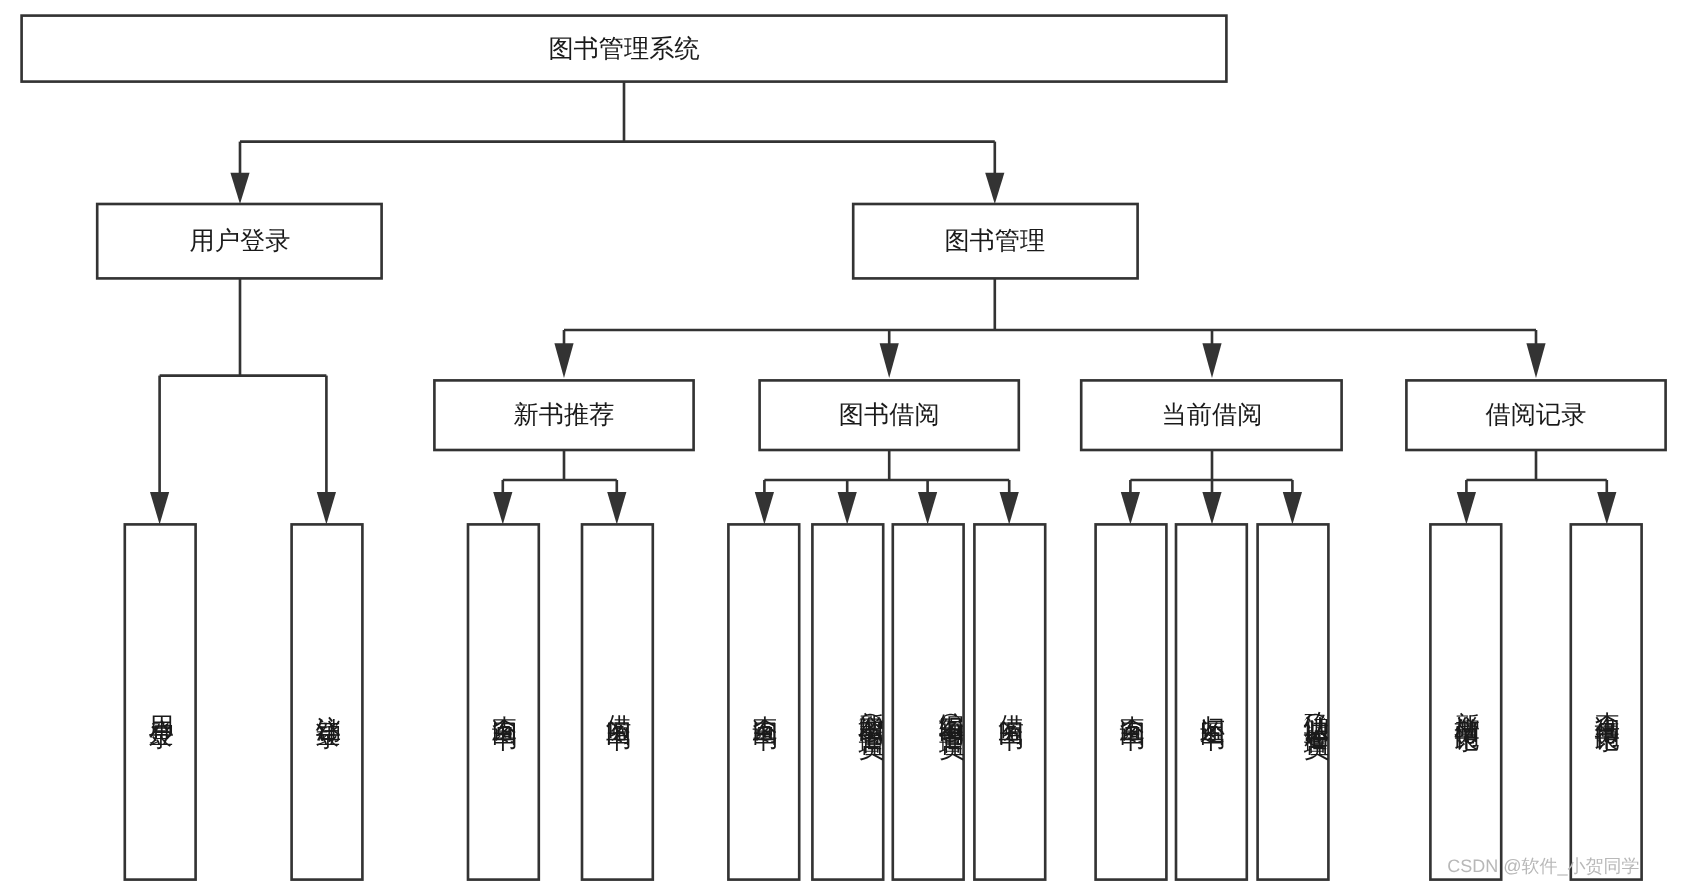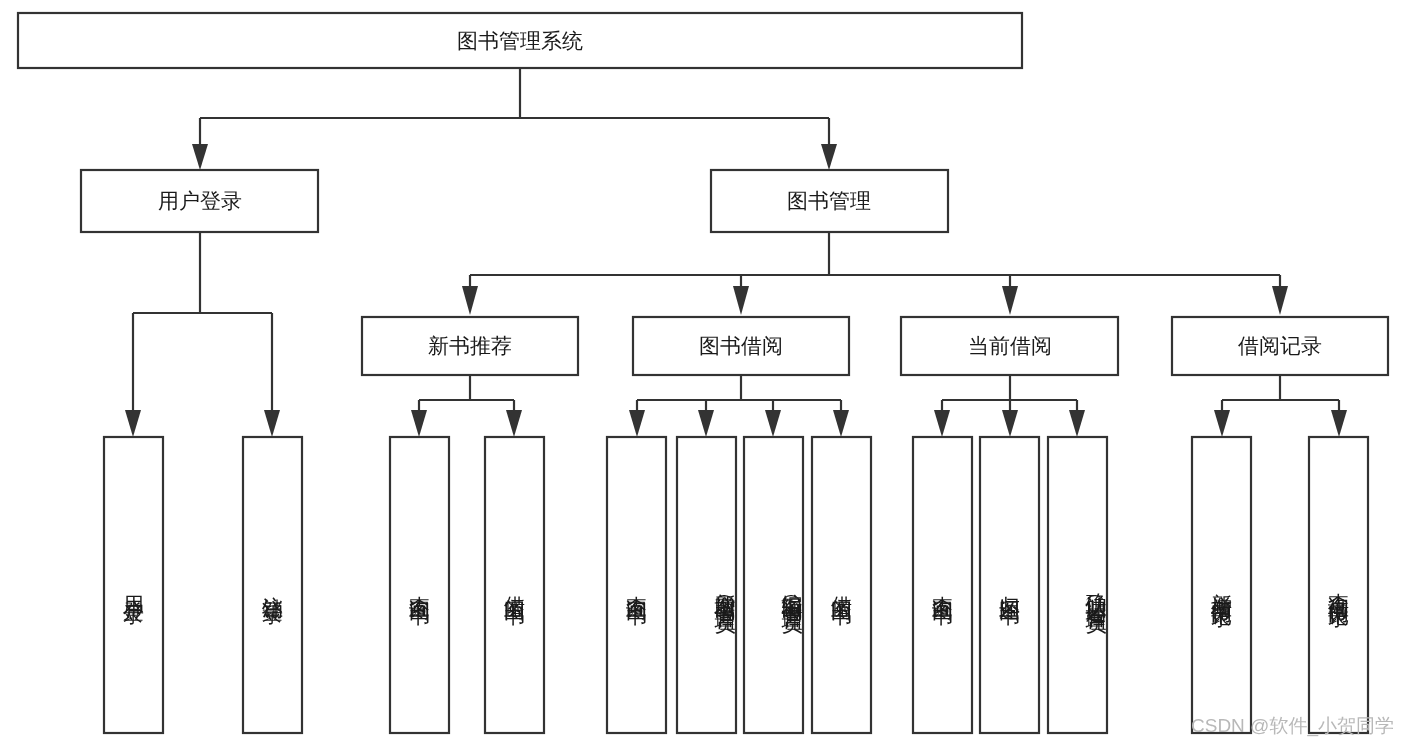--- a/index.html
+++ b/index.html
@@ -59,24 +59,25 @@
     align-items: center;
     justify-content: center;
     text-align: center;
     white-space: nowrap;
     pointer-events: none;
     user-select: none;
   }
   .watermark {
     position: absolute;
     font-family: "Liberation Sans", "DejaVu Sans", sans-serif;
-    font-size: 19px;
+    font-size: 15px;
     color: #b8b8b8;
     white-space: nowrap;
     user-select: none;
+    padding-left: 15px;
   }
 </style>
 </head>
 <body>
 
 <div id="stage">
 
   <svg id="diagram-svg" viewBox="0 0 1405 747">
 
     <g>

